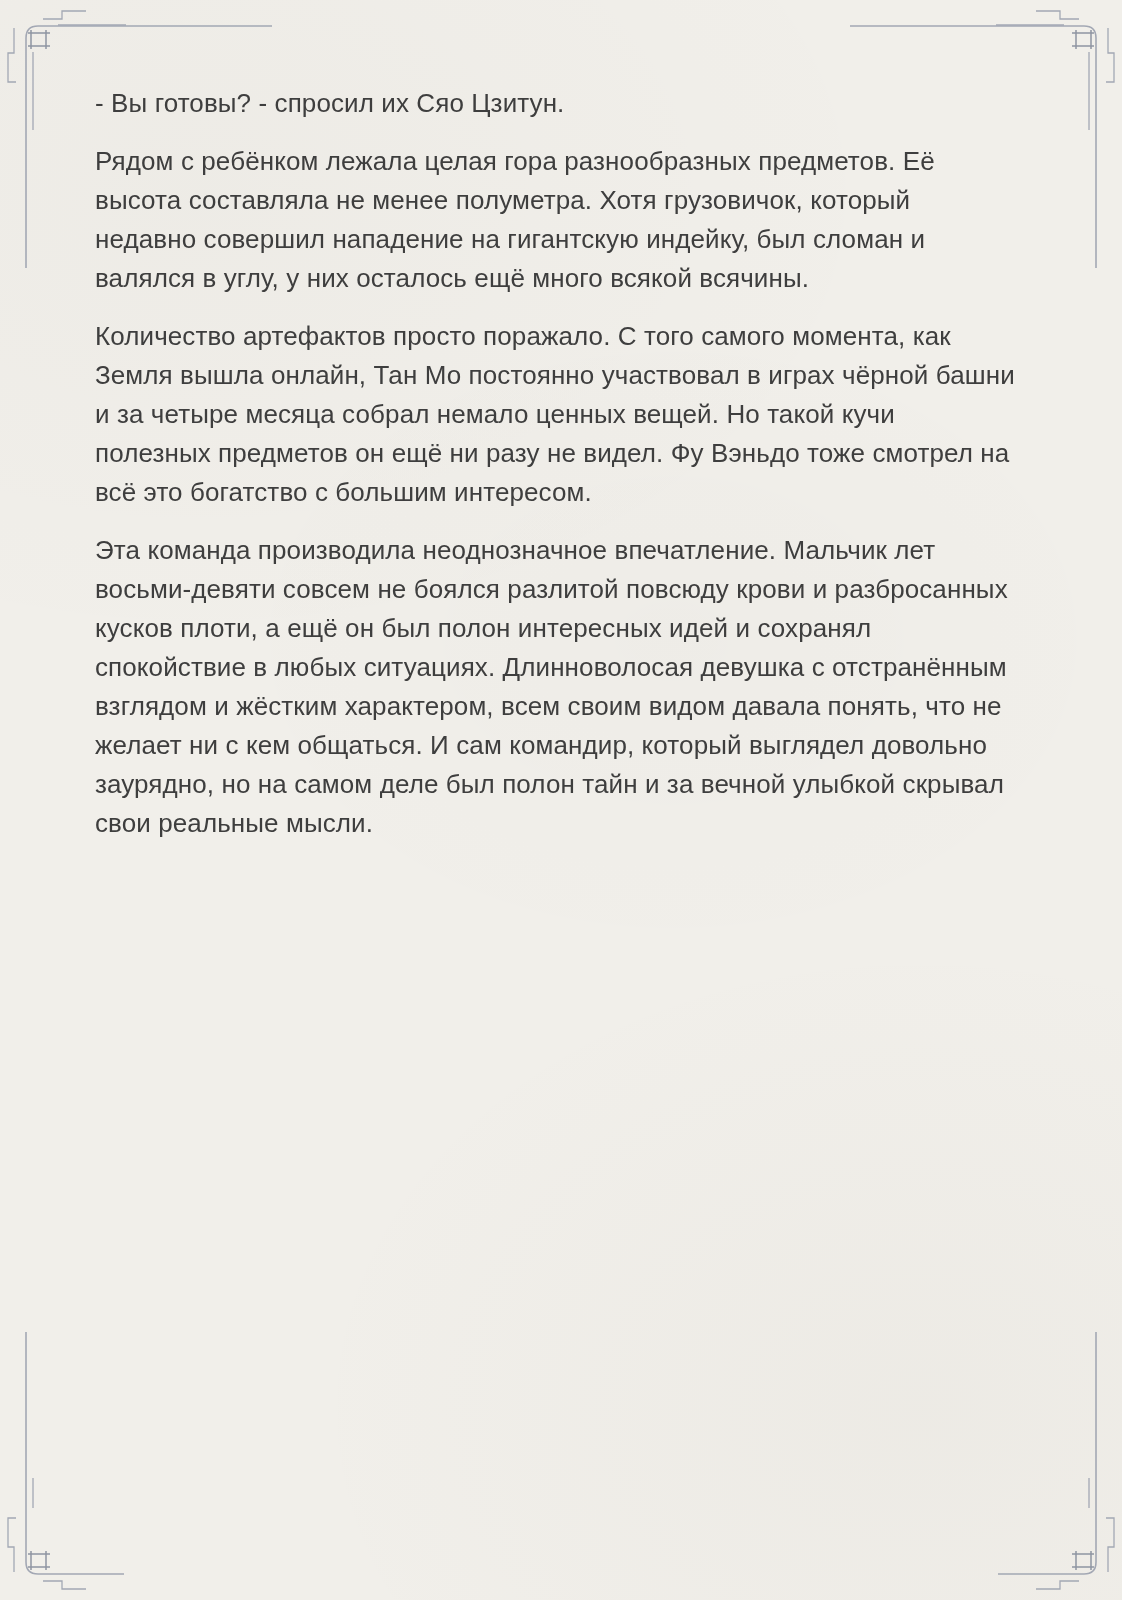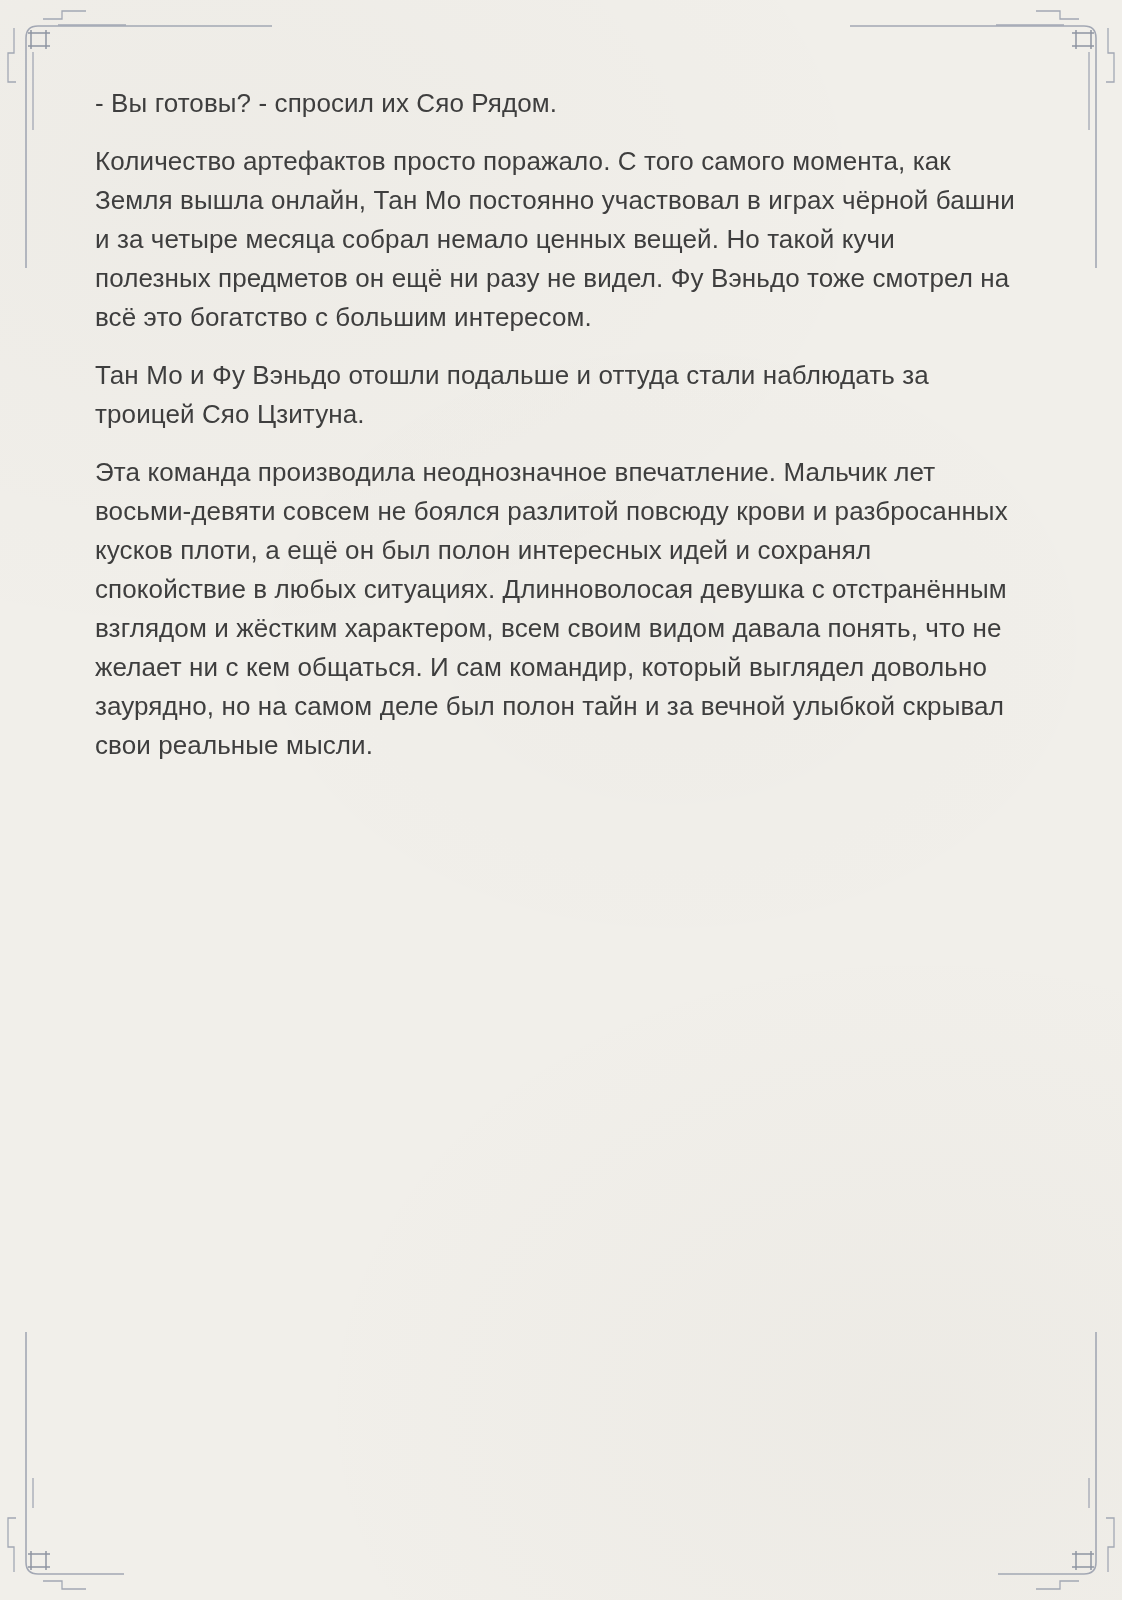--- a/index.html
+++ b/index.html
@@ -92,28 +92,30 @@
 
   <svg class="corner br" viewBox="0 0 320 300" aria-hidden="true">
     <path d="M124,26 L38,26 Q26,26 26,38 L26,268"></path>
     <path class="thin" d="M33,92 L33,122"></path>
     <path class="square" d="M28,33 L50,33 M28,46 L50,46 M31,30 L31,49 M46,30 L46,49"></path>
     <path class="thin" d="M43,19 L62,19 L62,11 L86,11"></path>
     <path class="thin" d="M14,28 L14,53 L8,53 L8,82 L16,82"></path>
   </svg>
 
   <main class="text-block" id="paragraphs">
-      <p class="para">- Вы готовы? - спросил их Сяо Рядом.</p>
+      <p class="para">- Вы готовы? - спросил их Сяо Цзитун.</p>
+      <p class="para">Рядом с ребёнком лежала целая гора разнообразных предметов. Её
+высота составляла не менее полуметра. Хотя грузовичок, который
+недавно совершил нападение на гигантскую индейку, был сломан и
+валялся в углу, у них осталось ещё много всякой всячины.</p>
       <p class="para">Количество артефактов просто поражало. С того самого момента, как
 Земля вышла онлайн, Тан Мо постоянно участвовал в играх чёрной башни
 и за четыре месяца собрал немало ценных вещей. Но такой кучи
 полезных предметов он ещё ни разу не видел. Фу Вэньдо тоже смотрел на
 всё это богатство с большим интересом.</p>
-      <p class="para">Тан Мо и Фу Вэньдо отошли подальше и оттуда стали наблюдать за
-троицей Сяо Цзитуна.</p>
       <p class="para">Эта команда производила неоднозначное впечатление. Мальчик лет
 восьми-девяти совсем не боялся разлитой повсюду крови и разбросанных
 кусков плоти, а ещё он был полон интересных идей и сохранял
 спокойствие в любых ситуациях. Длинноволосая девушка с отстранённым
 взглядом и жёстким характером, всем своим видом давала понять, что не
 желает ни с кем общаться. И сам командир, который выглядел довольно
 заурядно, но на самом деле был полон тайн и за вечной улыбкой скрывал
 свои реальные мысли.</p>
     </main>
 

